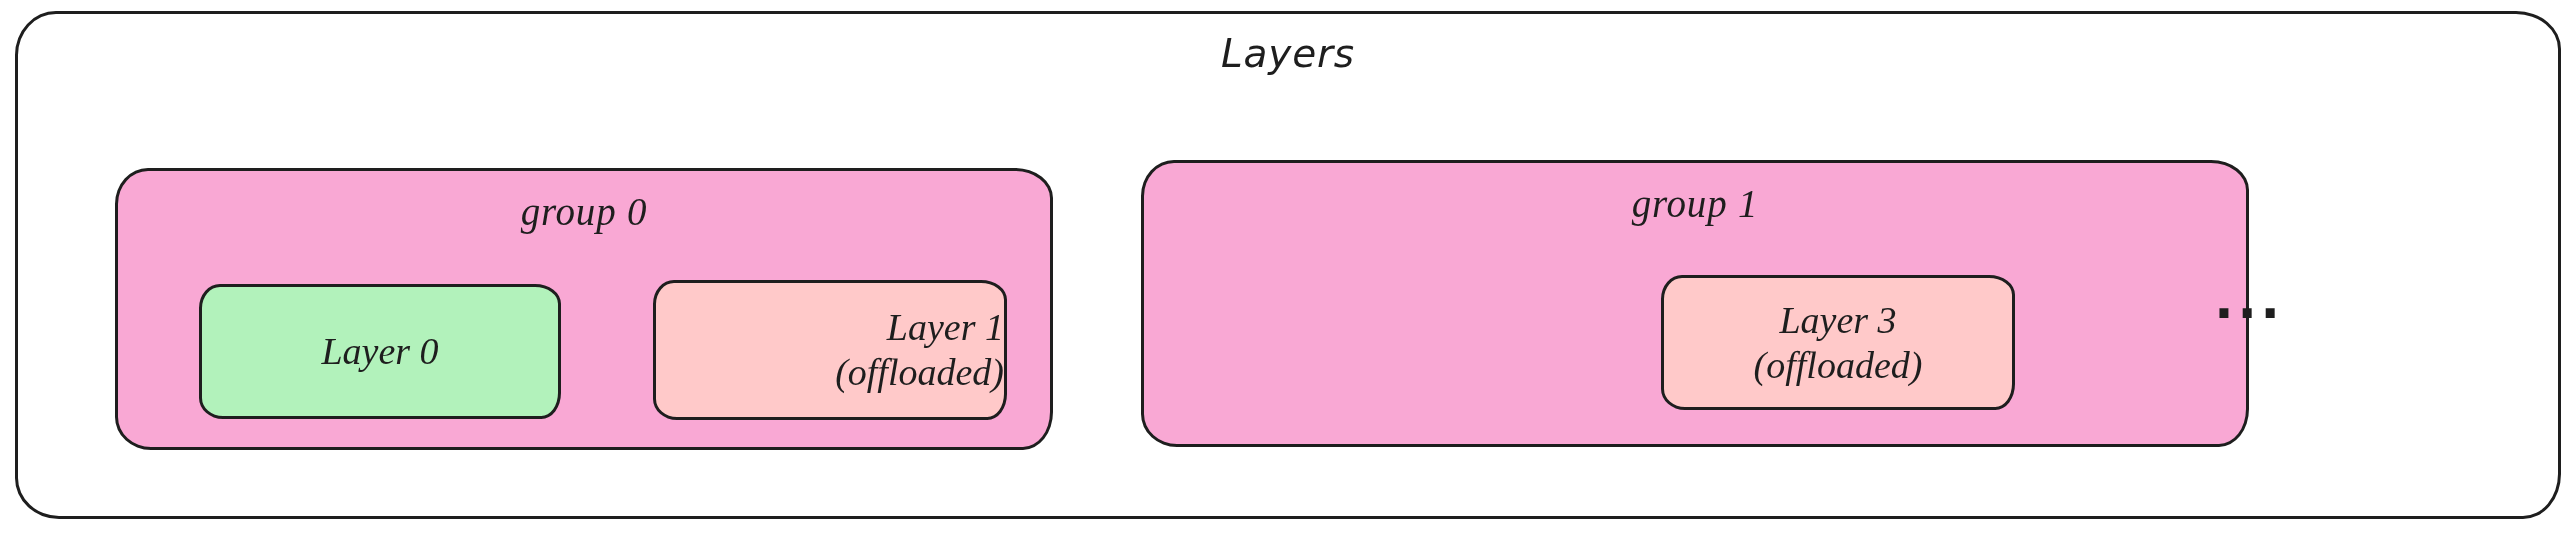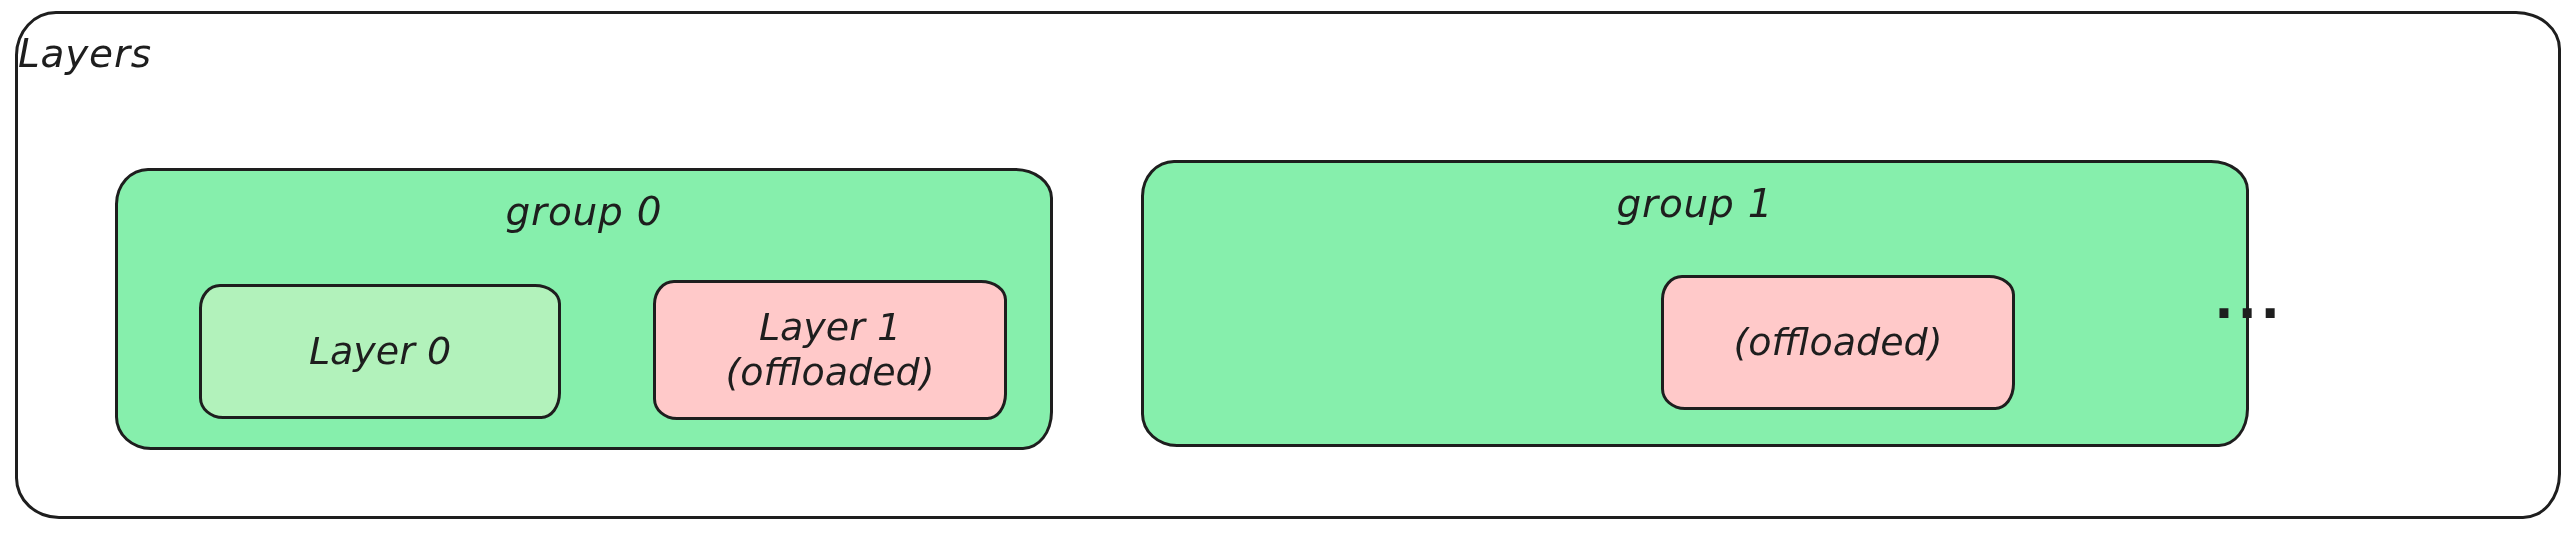--- a/index.html
+++ b/index.html
@@ -23,32 +23,34 @@
     left: 15px; top: 11.3px;
     width: 2546px; height: 508px;
     border: 3.8px solid #1e1e1e;
     border-radius: 41px 45px 38px 44px / 44px 38px 45px 41px;
     background: #ffffff;
   }
   .outer-title {
     position: absolute;
     left: 0; right: 0;
     top: 16.6px;
+    text-align: center;
     font-size: 39px;
     font-style: italic;
     letter-spacing: 0.8px;
     color: #1e1e1e;
     white-space: pre;
   }
   
   .group-box {
     position: absolute;
     border: 3.8px solid #1e1e1e;
     border-radius: 33px 38px 30px 36px / 36px 30px 38px 33px;
-    background: #86efac;
+    background: #f9a8d4;
+    font-family: Liberation Serif, serif;
   }
   .group-0 { left: 97px; top: 154px; width: 938px; height: 282px; }
   .group-1 { left: 1123px; top: 146px; width: 1108px; height: 287px; }
   .group-title {
     position: absolute;
     left: 0; right: 0;
     top: 18px;
     text-align: center;
     font-size: 39px;
     font-style: italic;
@@ -68,21 +70,21 @@
     text-align: center;
     font-size: 38px;
     font-style: italic;
     line-height: 1.18;
     color: #1e1e1e;
   }
   .layer-green { background: #b2f2bb; }
   .layer-pink  { background: #ffc9c9; }
   
   .group-0 .layer-a { left: 81px; top: 113px; width: 362px; height: 135px; }
-  .group-0 .layer-b { left: 535px; top: 109px; width: 354px; height: 140px; }
+  .group-0 .layer-b { left: 535px; top: 109px; width: 354px; height: 140px; align-items: flex-end; }
   .group-1 .layer-a { left: 67px;  top: 111px; width: 362px; height: 138px; }
   .group-1 .layer-b { left: 517px; top: 112px; width: 354px; height: 135px; }
   .layer-label, .layer-sublabel { white-space: pre; }
   
   .more-ellipsis {
     position: absolute;
     left: 2140px;
     top: 257px;
     width: 182px;
     text-align: center;
@@ -113,20 +115,21 @@
         <div class="layer-label">Layer 1</div>
         <div class="layer-sublabel">(offloaded)</div>
       </div>
     </div>
 
     <div class="group-box group-1">
       <div class="group-title">group 1</div>
 
 
       <div class="layer-box layer-pink layer-b">
+        <div class="layer-label">Layer 3</div>
         <div class="layer-sublabel">(offloaded)</div>
       </div>
     </div>
 
     <div class="more-ellipsis">...</div>
 
   </div>
 </div>
 
 

